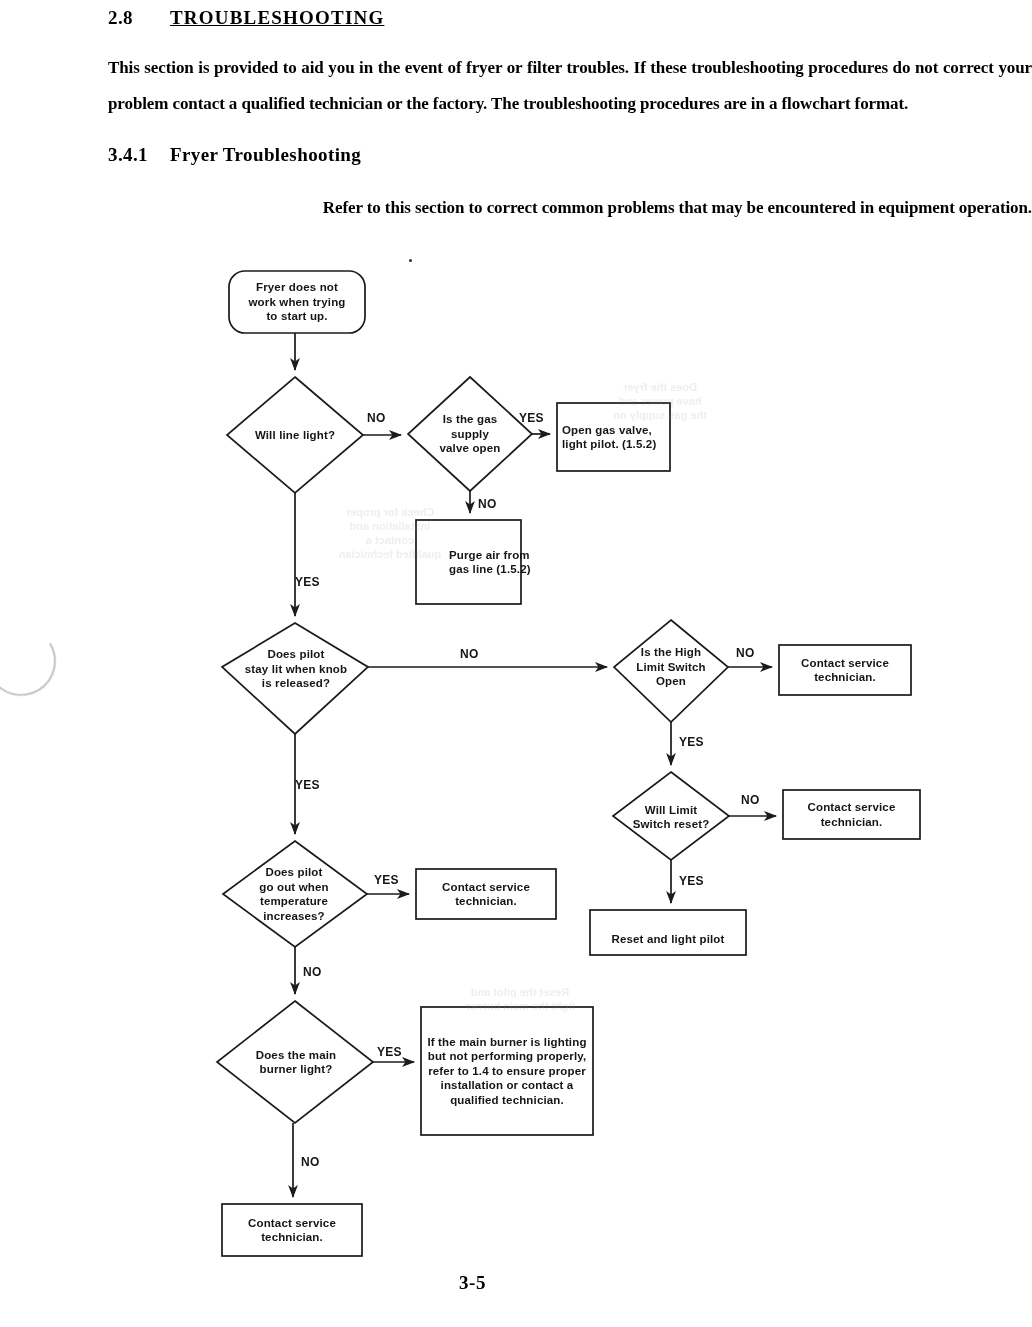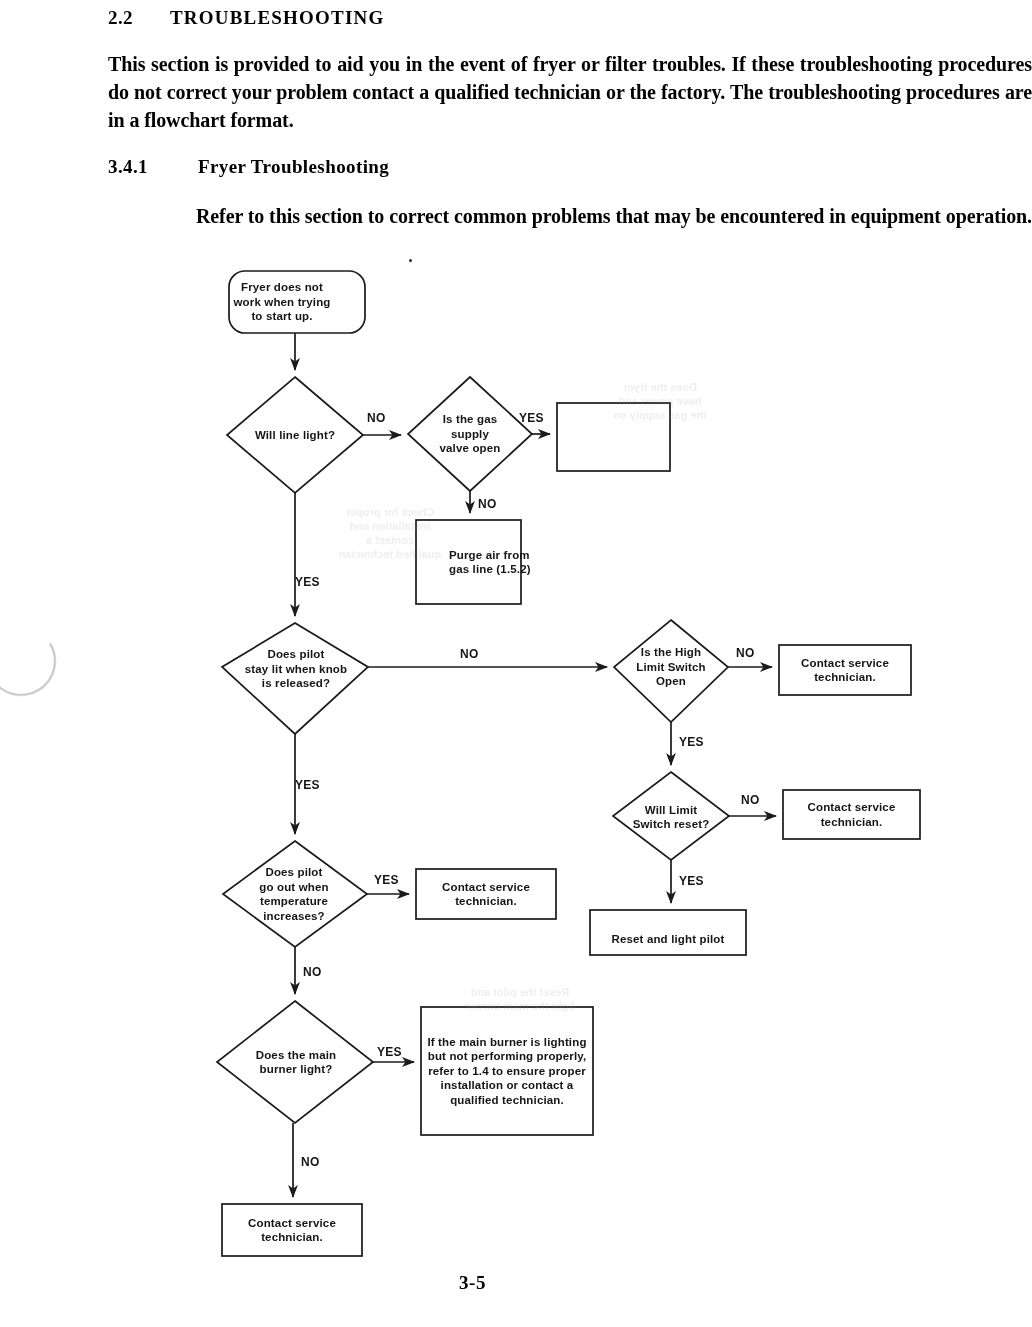--- a/index.html
+++ b/index.html
@@ -28,28 +28,28 @@
   .heading {
     font-family: "Liberation Serif", "DejaVu Serif", serif;
     font-weight: bold;
     font-size: 19px;
     letter-spacing: 0.4px;
     margin: 0;
     display: flex;
   }
   .heading .num { width: 62px; flex: 0 0 62px; }
   .h-major { margin-top: 7px; }
-  .h-major .title { letter-spacing: 1.2px; }
+  .h-major .title { letter-spacing: 1.2px; text-decoration: underline; }
   .h-minor { margin-top: 0px; }
   .h-minor .num { width: 62px; flex: 0 0 62px; }
 
   .para {
-    font-size: 20px;
-    font-weight: bold;
-    line-height: 28px;
+    font-size: 17px;
+    font-weight: bold;
+    line-height: 36px;
     text-align: justify;
     margin: 0;
     letter-spacing: -0.1px;
   }
   .para.nojust { text-align: right; }
 
   
   .flow {
     position: absolute;
     left: 0;
@@ -122,27 +122,27 @@
     white-space: pre-line;
     transform: scaleX(-1);
   }
 </style>
 </head>
 <body>
 
 <div class="doc-text">
 
   <div class="heading h-major">
-    <span class="num">2.2</span>
+    <span class="num">2.8</span>
     <span class="title">TROUBLESHOOTING</span>
   </div>
 
   <p class="para" style="margin-top:21px;width:924px;">This section is provided to aid you in the event of fryer or filter troubles.  If these troubleshooting procedures do not correct your problem contact a qualified technician or the factory.  The troubleshooting procedures are in a flowchart format.</p>
 
-  <div class="heading h-minor" style="margin-top:22px;gap:28px;">
+  <div class="heading h-minor" style="margin-top:22px;">
     <span class="num">3.4.1</span>
     <span class="title">Fryer Troubleshooting</span>
   </div>
 
   <p class="para nojust" style="margin-top:24px;width:924px;">Refer to this section to correct common problems that may be encountered in equipment operation.</p>
 </div>
 
 <div style="position:absolute;left:409px;top:259px;width:3px;height:3px;background:#2a2a2a;border-radius:50%;"></div>
 
 <div class="scan-curl"></div>
@@ -221,27 +221,29 @@
     <line x1="367" y1="894" x2="409" y2="894" marker-end="url(#arrow)"></line>
 
     <line x1="295" y1="947" x2="295" y2="994" marker-end="url(#arrow)"></line>
 
     <line x1="373" y1="1062" x2="414" y2="1062" marker-end="url(#arrow)"></line>
 
     <line x1="293" y1="1123" x2="293" y2="1197" marker-end="url(#arrow)"></line>
   </g>
 </svg>
 
-<div class="node-label" style="left:214px;top:271px;width:136px;height:62px;">Fryer does not
+<div class="node-label" style="left:229px;top:271px;width:136px;height:62px;">Fryer does not
 work when trying
 to start up.</div>
 <div class="node-label" style="left:229px;top:418px;width:132px;height:34px;">Will line light?</div>
 <div class="node-label" style="left:413px;top:411px;width:114px;height:46px;">Is the gas
 supply
 valve open</div>
+<div class="node-label" style="left:558px;top:406px;width:112px;height:62px;text-align:left;justify-content:flex-start;padding-left:4px;box-sizing:border-box;">Open gas valve,
+light pilot.  (1.5.2)</div>
 <div class="node-label" style="left:418px;top:524px;width:125px;height:76px;text-align:left;justify-content:flex-start;padding-left:5px;box-sizing:border-box;margin-left:26px;">Purge air from
 gas line (1.5.2)</div>
 <div class="node-label" style="left:225px;top:645px;width:142px;height:48px;">Does pilot
 stay lit when knob
 is released?</div>
 <div class="node-label" style="left:617px;top:643px;width:108px;height:48px;">Is the High
 Limit Switch
 Open</div>
 <div class="node-label" style="left:779px;top:645px;width:132px;height:50px;">Contact service
 technician.</div>

